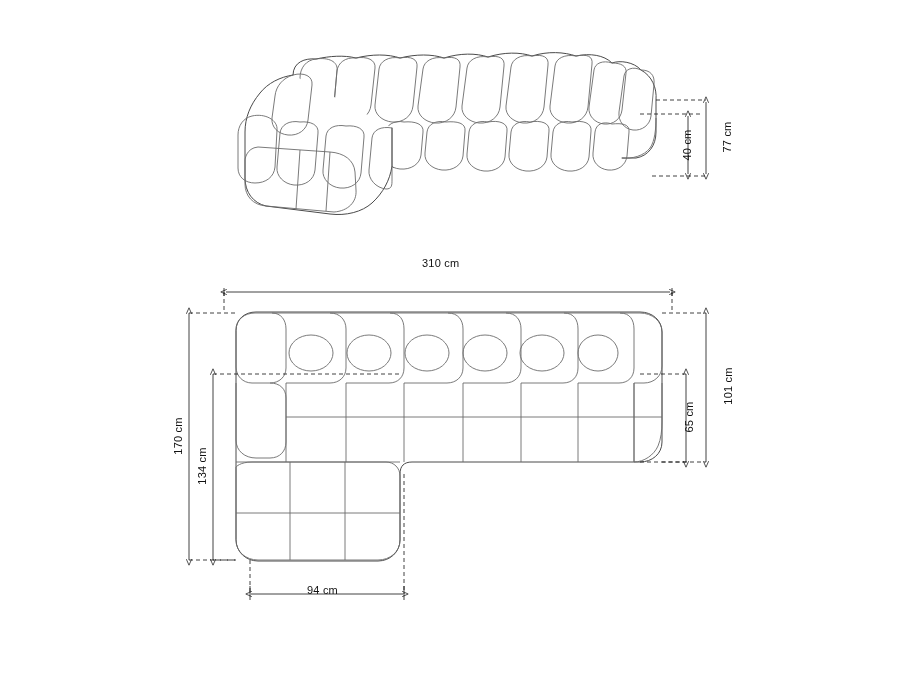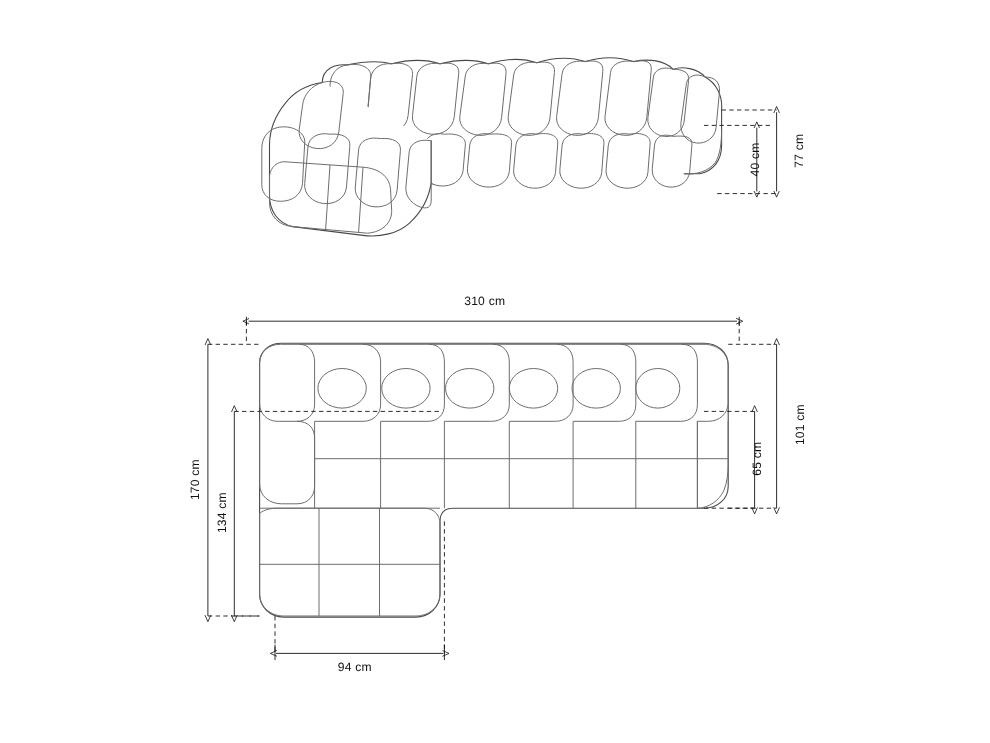--- a/index.html
+++ b/index.html
@@ -220,25 +220,25 @@
       <path class="dim" d="M251,594 L403,594" marker-start="url(#arrL)" marker-end="url(#arrR)"></path>
       <path class="dash" d="M250,560 L250,594"></path>
       <path class="dash" d="M404,474 L404,594"></path>
     </g>
   </svg>
 
   <div class="dim-label rot rot-ccw" style="left:707px; top:131px; width:40px; text-align:center;">77 cm</div>
 
   <div class="dim-label rot rot-ccw" style="left:667px; top:139px; width:40px; text-align:center;">40 cm</div>
 
-  <div class="dim-label" style="left:422px; top:268px;">310 cm</div>
+  <div class="dim-label" style="left:422px; top:257px;">310 cm</div>
 
   <div class="dim-label rot rot-ccw" style="left:157px; top:430px; width:42px; text-align:center;">170 cm</div>
 
   <div class="dim-label rot rot-ccw" style="left:181px; top:460px; width:42px; text-align:center;">134 cm</div>
 
   <div class="dim-label rot rot-ccw" style="left:707px; top:380px; width:42px; text-align:center;">101 cm</div>
 
   <div class="dim-label rot rot-ccw" style="left:670px; top:411px; width:38px; text-align:center;">65 cm</div>
 
-  <div class="dim-label" style="left:307px; top:601px;text-align:center;">94 cm</div>
+  <div class="dim-label" style="left:307px; top:584px;text-align:center;">94 cm</div>
 
 </div>
 
 </body></html>

